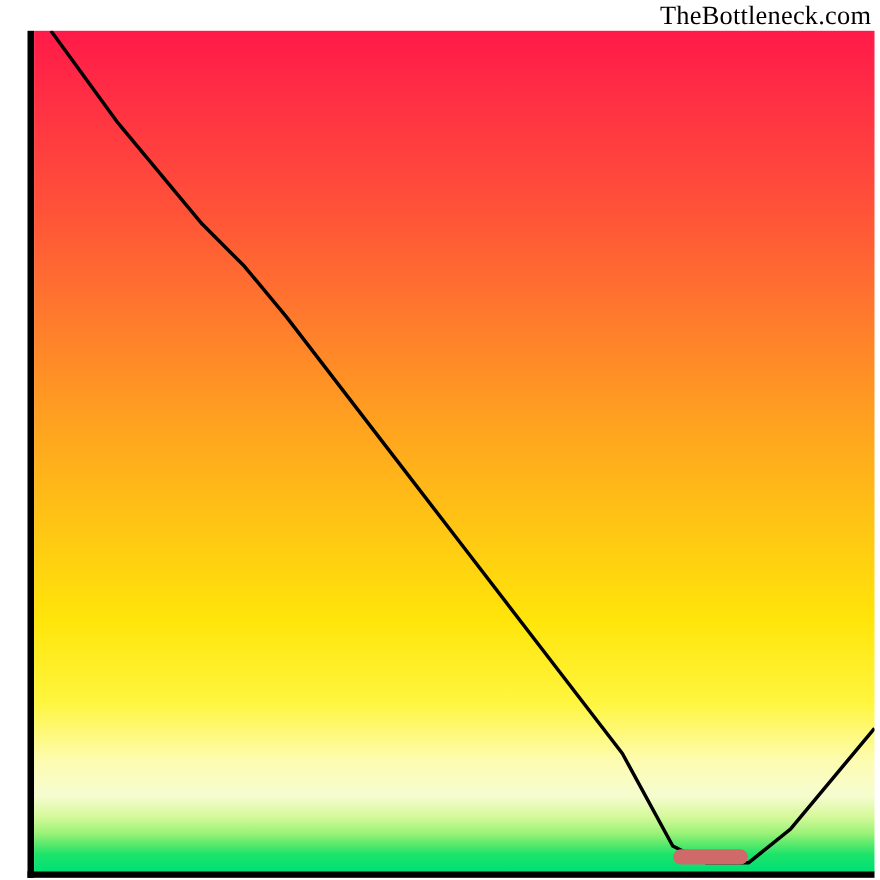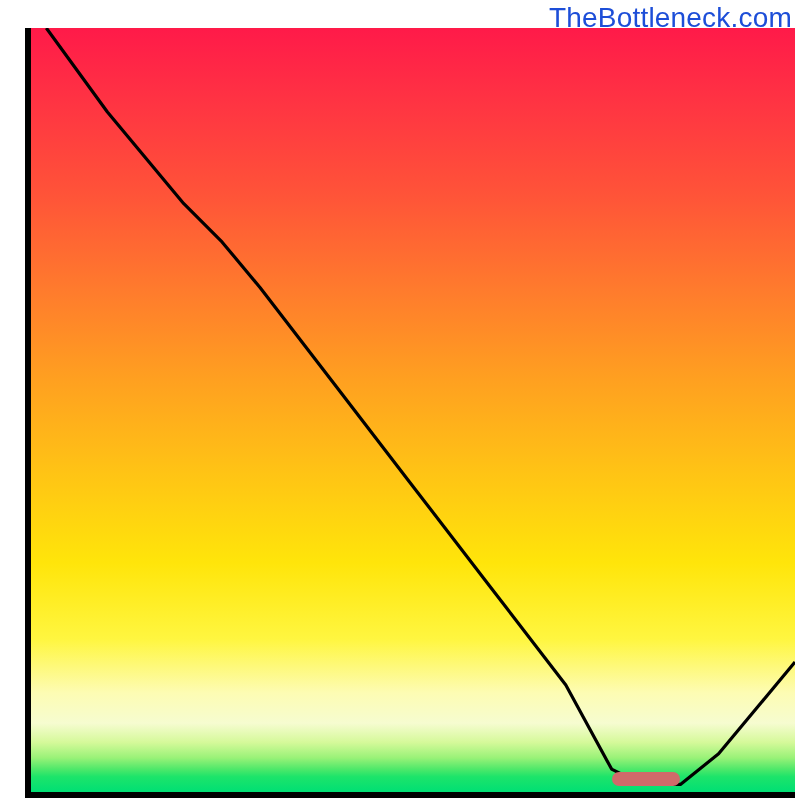--- a/index.html
+++ b/index.html
@@ -7,24 +7,25 @@
     width: 800px;
     height: 800px;
     background: #ffffff;
     font-family: Arial, Helvetica, sans-serif;
     position: relative;
   }
   .watermark {
     position: absolute;
     top: 2px;
     right: 8px;
-    font-size: 28px;
+    font-size: 24px;
     font-weight: 400;
-    color: #1d4ed8;
+    color: #000000;
     letter-spacing: 0.2px;
+    font-family: Liberation Serif, serif;
   }
   .frame {
     position: absolute;
     left: 25px;
     top: 28px;
     width: 770px;
     height: 770px;
     border-left: 6px solid #000;
     border-bottom: 6px solid #000;
   }

